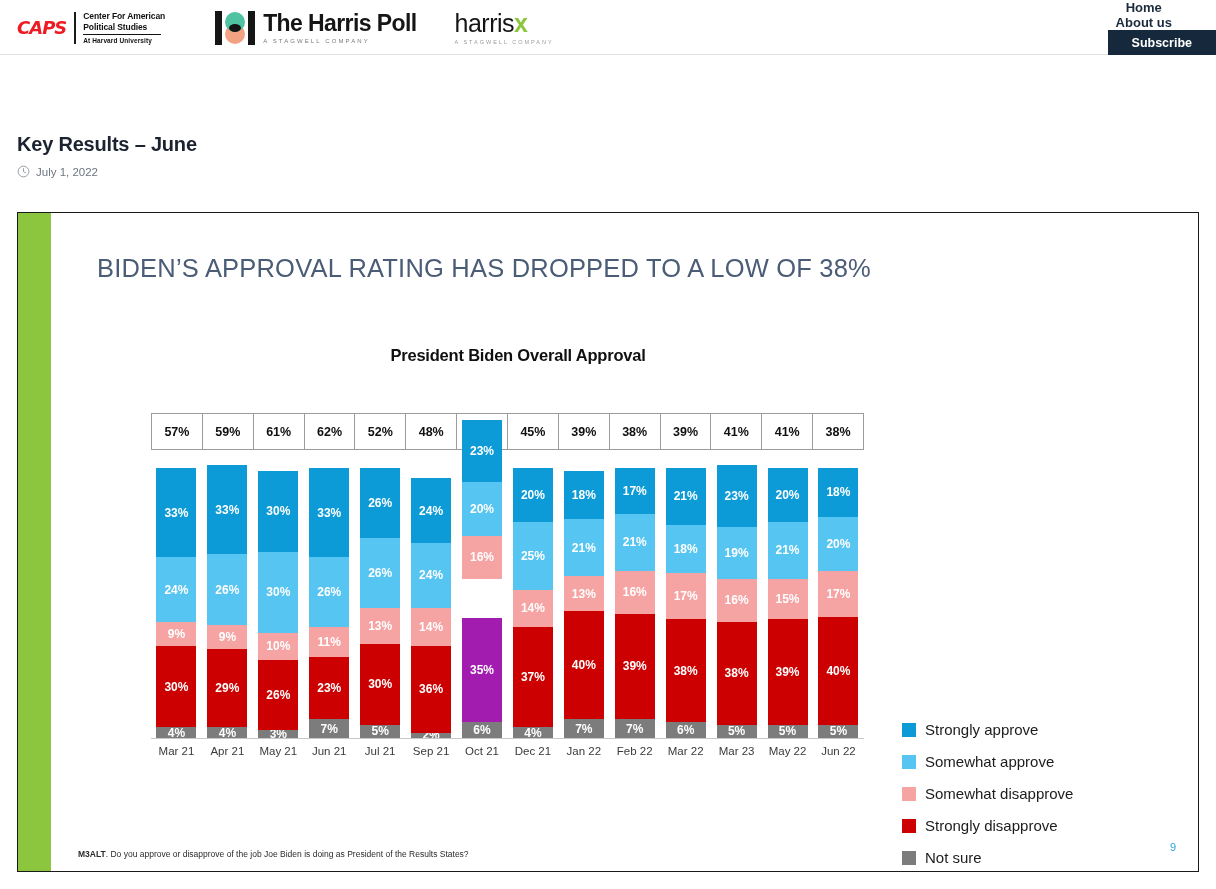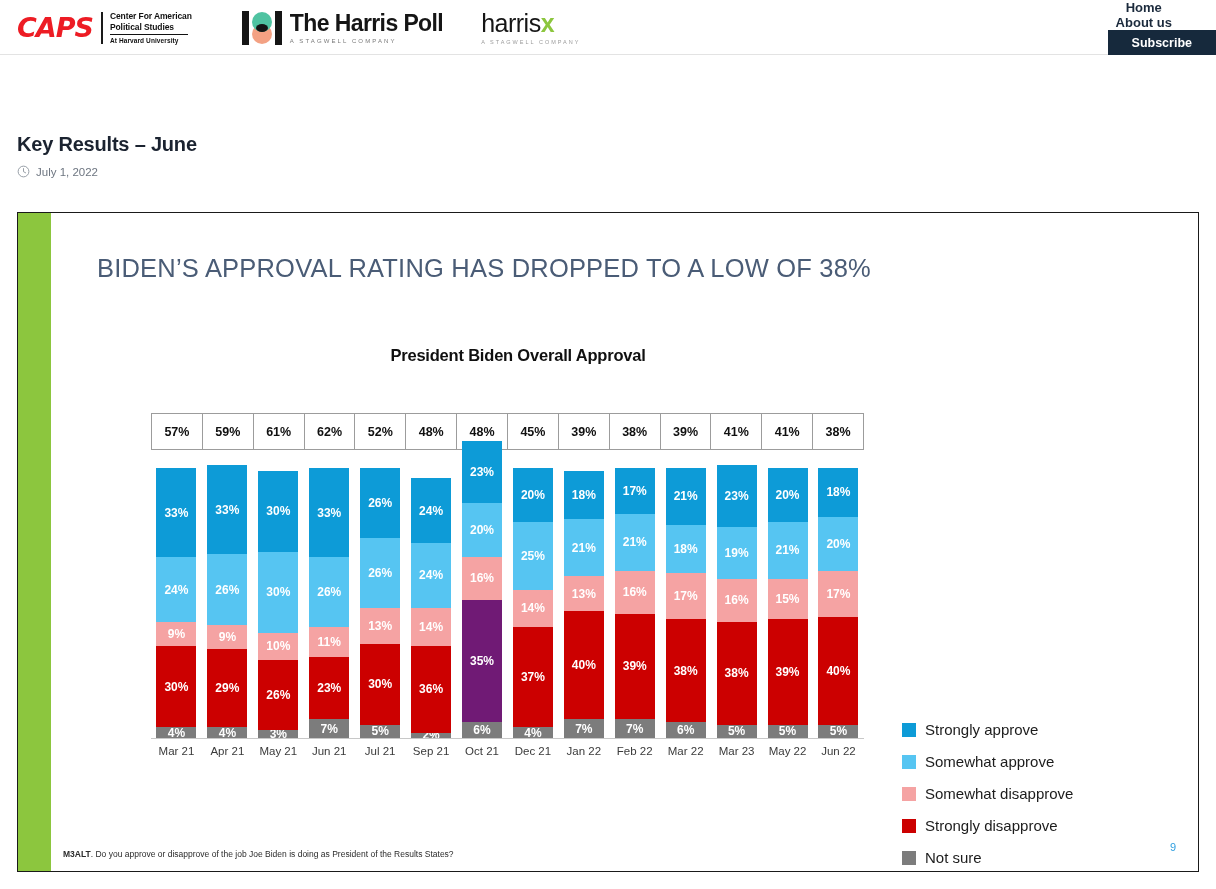--- a/index.html
+++ b/index.html
@@ -21,21 +21,21 @@
     border-bottom: 1px solid #e3e3e3;
   }
   .logos { position: absolute; left: 0; top: 0; height: 55px; display: flex; align-items: center; }
 
   
   .caps-logo { display: flex; align-items: center; margin-left: 17px; }
   .caps-word {
     font-family: "DejaVu Sans", sans-serif;
     font-weight: bold;
     font-style: italic;
-    font-size: 27px;
+    font-size: 18px;
     letter-spacing: -1px;
     color: #ED1C24;
     line-height: 1;
   }
   .caps-divider { width: 2px; height: 32px; background: #1a1a1a; margin: 0 7px 0 8px; }
   .caps-lines { display: flex; flex-direction: column; justify-content: center; }
   .caps-l1 { font-size: 8.5px; font-weight: bold; color: #111; line-height: 1.18; letter-spacing: -0.1px; }
   .caps-rule { width: 78px; height: 1px; background: #111; margin: 2px 0 2px 0; }
   .caps-l3 { font-size: 6.5px; font-weight: bold; color: #111; letter-spacing: 0.1px; }
 
@@ -181,21 +181,21 @@
   .legend-item { display: flex; align-items: center; margin-bottom: 15px; }
   .legend-swatch { width: 14px; height: 14px; margin-right: 9px; flex: none; }
   .legend-label { font-size: 15px; color: #1c1c1c; white-space: nowrap; }
 
   
   .footnote {
     position: absolute;
     left: 45px; bottom: 12px;
     font-size: 8.5px; color: #2b2b2b;
   }
-  .footnote b { font-weight: bold; }
+  .footnote b { font-weight: bold; margin-left: 15px; }
   .page-no {
     position: absolute;
     right: 22px; bottom: 18px;
     font-size: 11px; color: #2F9FE0;
   }
 </style>
 </head>
 <body>
 
 <div class="site-header">
@@ -327,21 +327,21 @@
             <div class="seg seg-swd" style="height: 37.8px; background: rgb(245, 163, 163);">14%</div>
             <div class="seg seg-sd" style="height: 87px; background: rgb(204, 0, 0);">36%</div>
             <div class="seg seg-ns" style="height: 5.4px; background: rgb(124, 124, 124);">2%</div>
           </div>
         </div>
         <div class="bar-col">
           <div class="bar-stack">
             <div class="seg seg-sa" style="height: 62.1px; background: rgb(13, 155, 215);">23%</div>
             <div class="seg seg-swa" style="height: 54px; background: rgb(86, 197, 242);">20%</div>
             <div class="seg seg-swd" style="height: 43.2px; background: rgb(245, 163, 163);">16%</div>
-            <div class="seg seg-sd" style="height: 122px; background: #701a75;">35%</div>
+            <div class="seg seg-sd" style="height: 104px; background: #a21caf; margin-top: 39px;">35%</div>
             <div class="seg seg-ns" style="height: 16.2px; background: rgb(124, 124, 124);">6%</div>
           </div>
         </div>
         <div class="bar-col">
           <div class="bar-stack">
             <div class="seg seg-sa" style="height: 54px; background: rgb(13, 155, 215);">20%</div>
             <div class="seg seg-swa" style="height: 67.5px; background: rgb(86, 197, 242);">25%</div>
             <div class="seg seg-swd" style="height: 37.8px; background: rgb(245, 163, 163);">14%</div>
             <div class="seg seg-sd" style="height: 99.9px; background: rgb(204, 0, 0);">37%</div>
             <div class="seg seg-ns" style="height: 10.8px; background: rgb(124, 124, 124);">4%</div>

